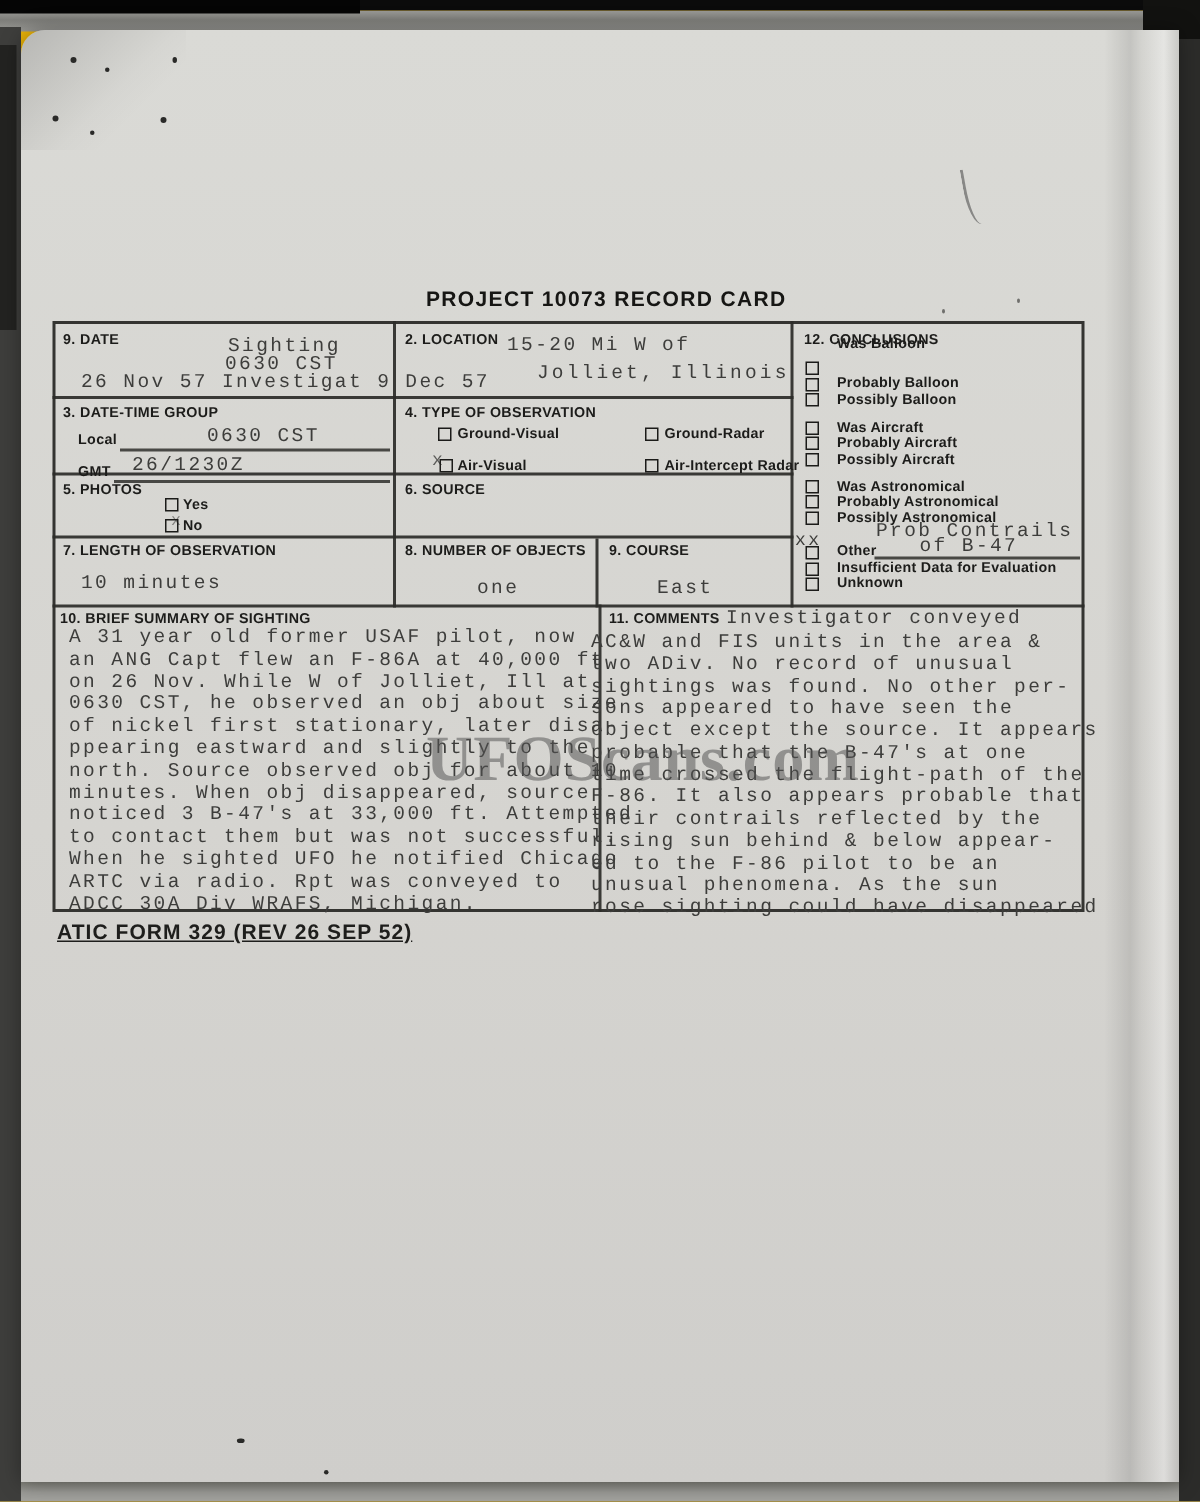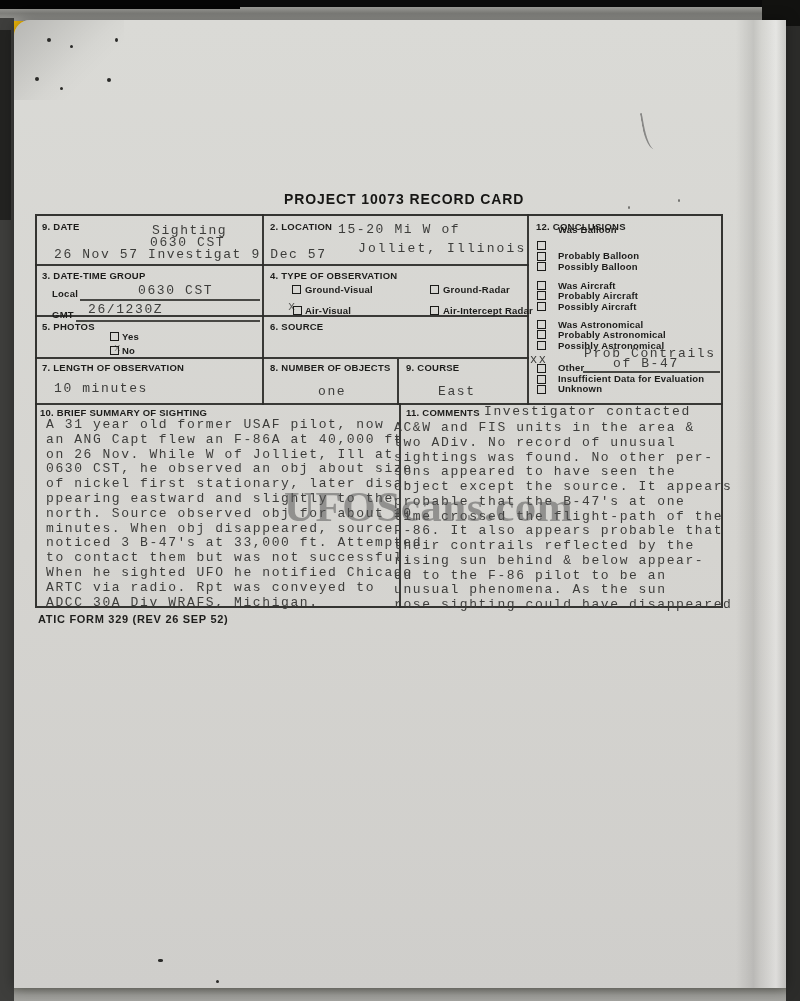--- a/index.html
+++ b/index.html
@@ -32,22 +32,22 @@
   .uline{position:absolute;height:2px;background:#2f2f2c;opacity:.85;}
   
   .lbl{position:absolute;font-weight:bold;font-size:9.5px;letter-spacing:.25px;
        color:#1c1c1a;white-space:nowrap;}
   .typed{position:absolute;font-family:"Liberation Mono","DejaVu Sans Mono",monospace;
        font-size:13px;letter-spacing:1.6px;color:#3d3d3b;white-space:pre;line-height:14.75px;}
   .cb{position:absolute;width:7px;height:7px;border:1.6px solid #1b1b19;background:transparent;}
   .cbrow{position:absolute;font-weight:bold;font-size:9.5px;letter-spacing:.2px;color:#1c1c1a;white-space:nowrap;}
   #title{position:absolute;left:284px;top:191px;font-weight:bold;font-size:14px;
        letter-spacing:.9px;color:#161614;white-space:nowrap;}
-  #footer{position:absolute;left:38px;top:613px;font-weight:bold;font-size:11px;
-       letter-spacing:.7px;color:#1e1e1c;white-space:nowrap;}
+  #footer{position:absolute;left:38px;top:613px;font-weight:bold;font-size:14px;
+       letter-spacing:.7px;color:#1e1e1c;white-space:nowrap;text-decoration:underline;}
   #watermark{position:absolute;left:284px;top:482px;font-family:"Liberation Serif","DejaVu Serif",serif;
        font-weight:bold;font-size:43px;color:rgba(82,82,82,0.52);letter-spacing:0.5px;white-space:nowrap;z-index:30;}
   .speck{position:absolute;background:#2a2a28;border-radius:50%;}
   #pen-mark{position:absolute;left:643px;top:112px;width:10px;height:38px;
        border-left:2px solid rgba(70,70,70,0.55);border-radius:0 0 0 70%;transform:rotate(-10deg);}
   .z{z-index:10;}
 </style>
 </head>
 <body>
 
@@ -176,21 +176,21 @@
 ppearing eastward and slightly to the
 north. Source observed obj for about 10
 minutes. When obj disappeared, source
 noticed 3 B-47's at 33,000 ft. Attempted
 to contact them but was not successful.
 When he sighted UFO he notified Chicago
 ARTC via radio. Rpt was conveyed to
 ADCC 30A Div WRAFS, Michigan.</div>
 
   <div class="lbl z" style="left:406px;top:407px;">11. COMMENTS</div>
-  <div class="typed z" style="left:484px;top:405px;">Investigator contacted</div>
+  <div class="typed z" style="left:484px;top:405px;">Investigator conveyed</div>
   <div class="typed z" style="left:394px;top:421px;line-height:14.75px;">AC&amp;W and FIS units in the area &amp;
 two ADiv. No record of unusual
 sightings was found. No other per-
 sons appeared to have seen the
 object except the source. It appears
 probable that the B-47's at one
 time crossed the flight-path of the
 F-86. It also appears probable that
 their contrails reflected by the
 rising sun behind &amp; below appear-

